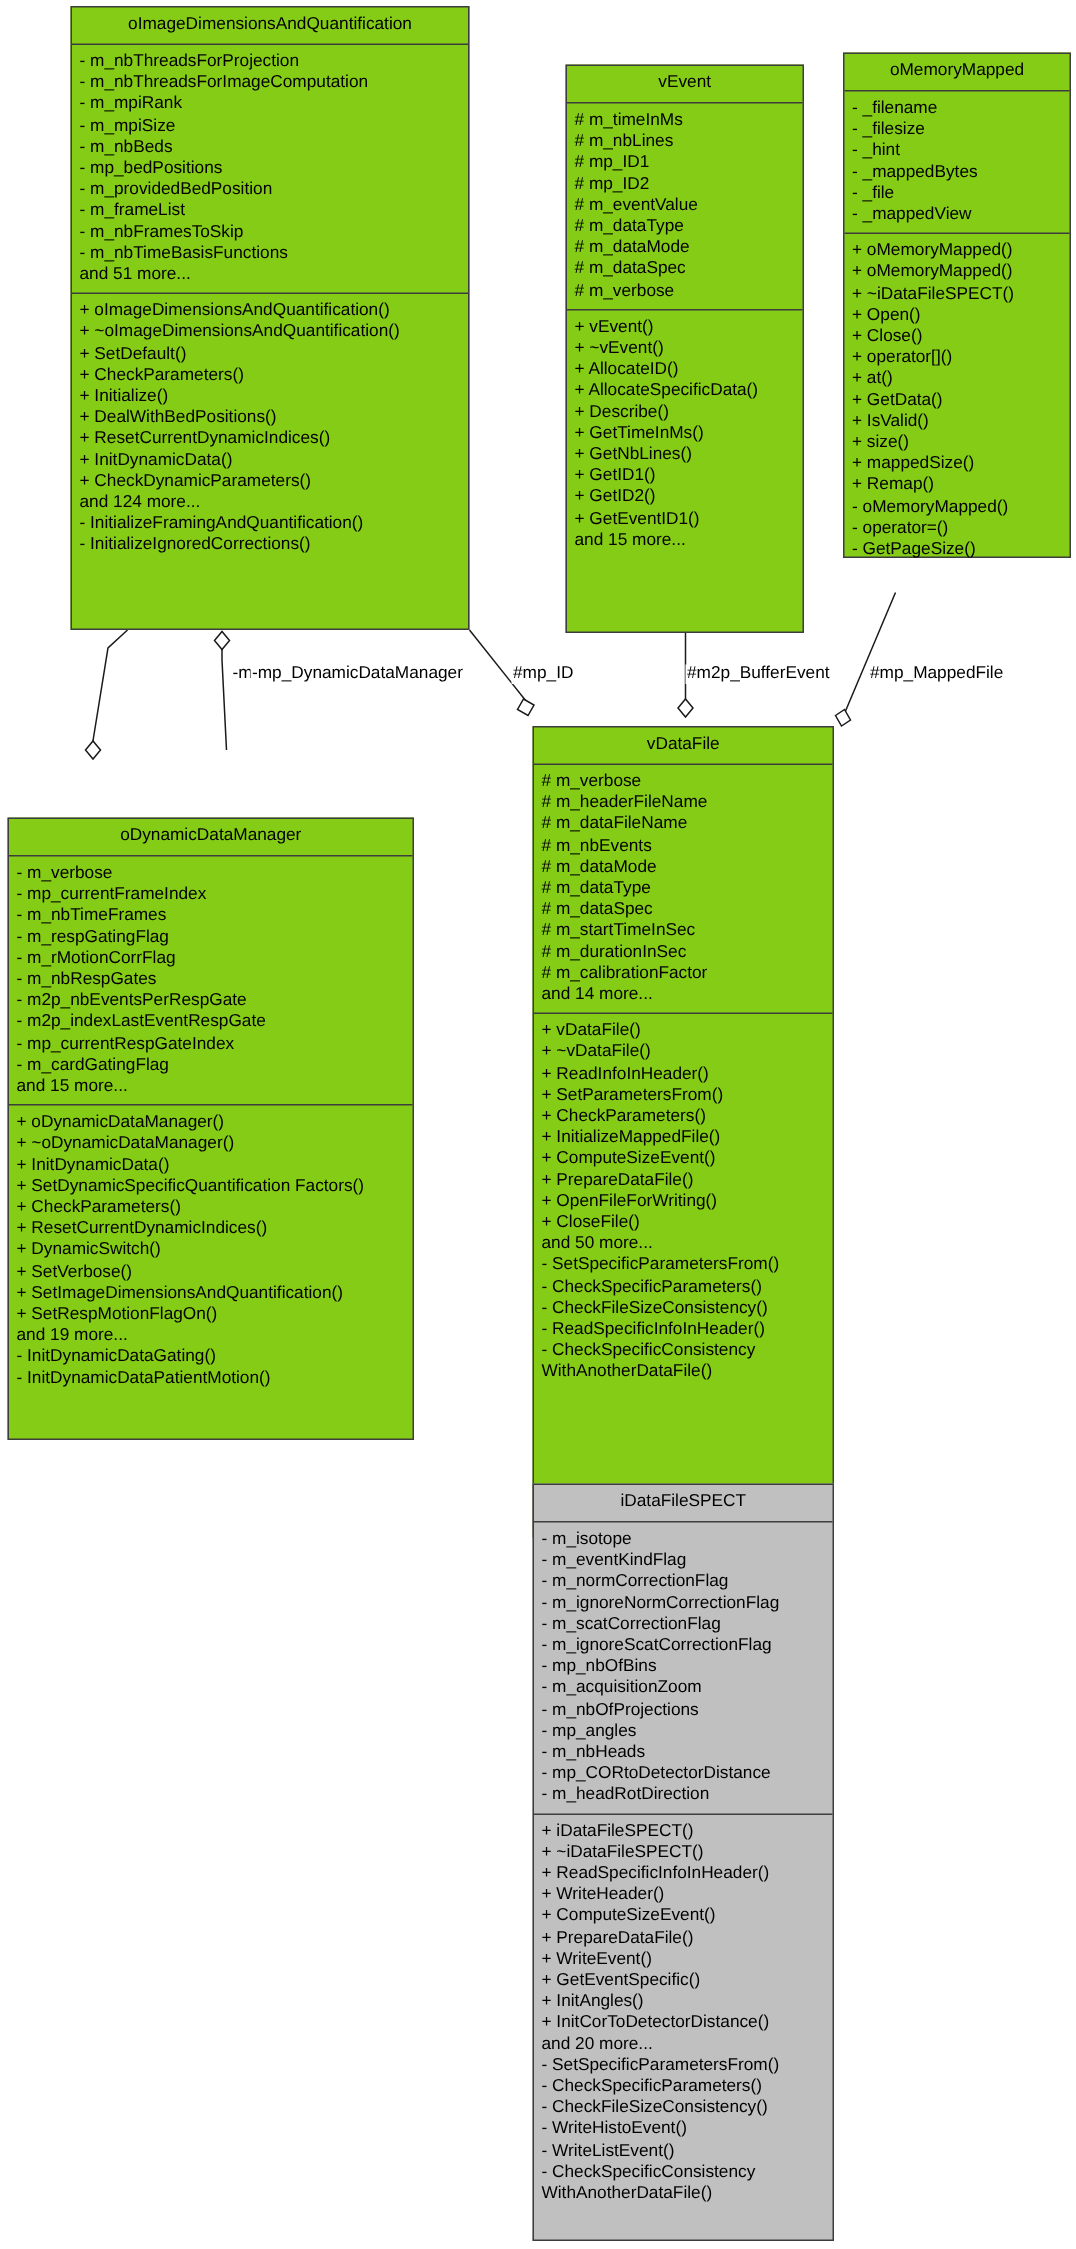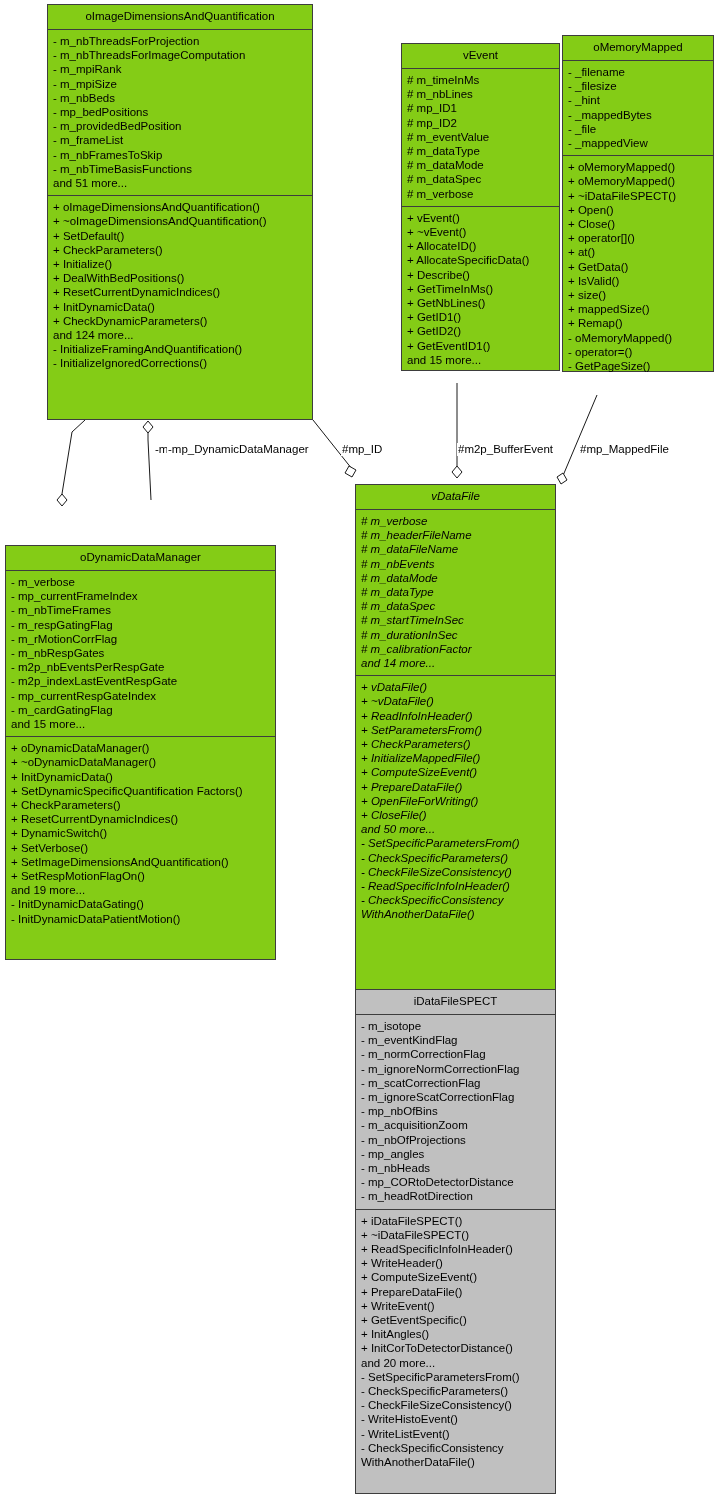--- a/index.html
+++ b/index.html
@@ -135,21 +135,21 @@
       <div class="uml-row">+ DealWithBedPositions()</div>
       <div class="uml-row">+ ResetCurrentDynamicIndices()</div>
       <div class="uml-row">+ InitDynamicData()</div>
       <div class="uml-row">+ CheckDynamicParameters()</div>
       <div class="uml-row">and 124 more...</div>
       <div class="uml-row">- InitializeFramingAndQuantification()</div>
       <div class="uml-row">- InitializeIgnoredCorrections()</div>
     </div>
   </div>
 
-  <div class="uml-class" style="left:377px; top:43px; width:159px; height:328px;margin-left:24px;">
+  <div class="uml-class" style="left:377px; top:43px; width:159px; height:379px;">
     <div class="uml-title">vEvent</div>
     <div class="uml-sep"></div>
     <div class="uml-section">
       <div class="uml-row"># m_timeInMs</div>
       <div class="uml-row"># m_nbLines</div>
       <div class="uml-row"># mp_ID1</div>
       <div class="uml-row"># mp_ID2</div>
       <div class="uml-row"># m_eventValue</div>
       <div class="uml-row"># m_dataType</div>
       <div class="uml-row"># m_dataMode</div>
@@ -230,21 +230,21 @@
       <div class="uml-row">+ DynamicSwitch()</div>
       <div class="uml-row">+ SetVerbose()</div>
       <div class="uml-row">+ SetImageDimensionsAndQuantification()</div>
       <div class="uml-row">+ SetRespMotionFlagOn()</div>
       <div class="uml-row">and 19 more...</div>
       <div class="uml-row">- InitDynamicDataGating()</div>
       <div class="uml-row">- InitDynamicDataPatientMotion()</div>
     </div>
   </div>
 
-  <div class="uml-class" style="left:355px; top:484px; width:201px; height:541px;font-style:italic;">
+  <div class="uml-class" style="left:355px; top:484px; width:201px; height:541px;">
     <div class="uml-title">vDataFile</div>
     <div class="uml-sep"></div>
     <div class="uml-section">
       <div class="uml-row"># m_verbose</div>
       <div class="uml-row"># m_headerFileName</div>
       <div class="uml-row"># m_dataFileName</div>
       <div class="uml-row"># m_nbEvents</div>
       <div class="uml-row"># m_dataMode</div>
       <div class="uml-row"># m_dataType</div>
       <div class="uml-row"># m_dataSpec</div>

